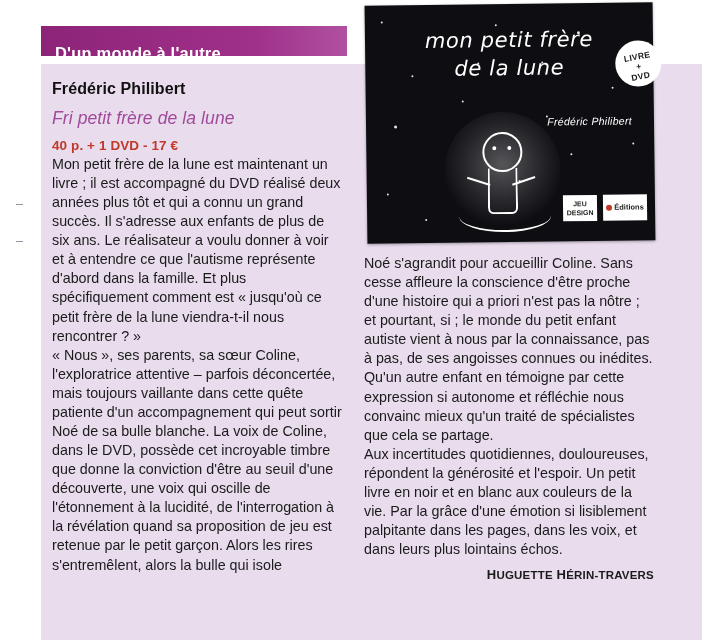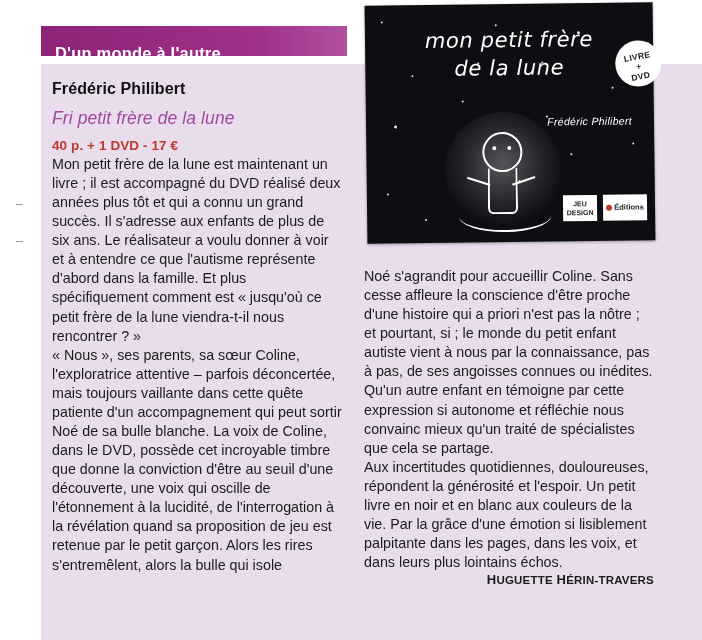--- a/index.html
+++ b/index.html
@@ -107,24 +107,25 @@
     line-height: 1.335;
     color: #1b1b1b;
     margin: 0;
     text-align: left;
   }
 
   
   .right-col {
     position: absolute;
     left: 364px;
-    top: 267px;
+    top: 254px;
     width: 290px;
   }
   .signature {
+    margin-top: 8px;
     text-align: right;
     font-size: 13px;
     font-weight: bold;
     color: #1b1b1b;
     letter-spacing: 0.2px;
   }
   .signature .sc { font-size: 11.5px; }
 
   
   .cover-wrap {

